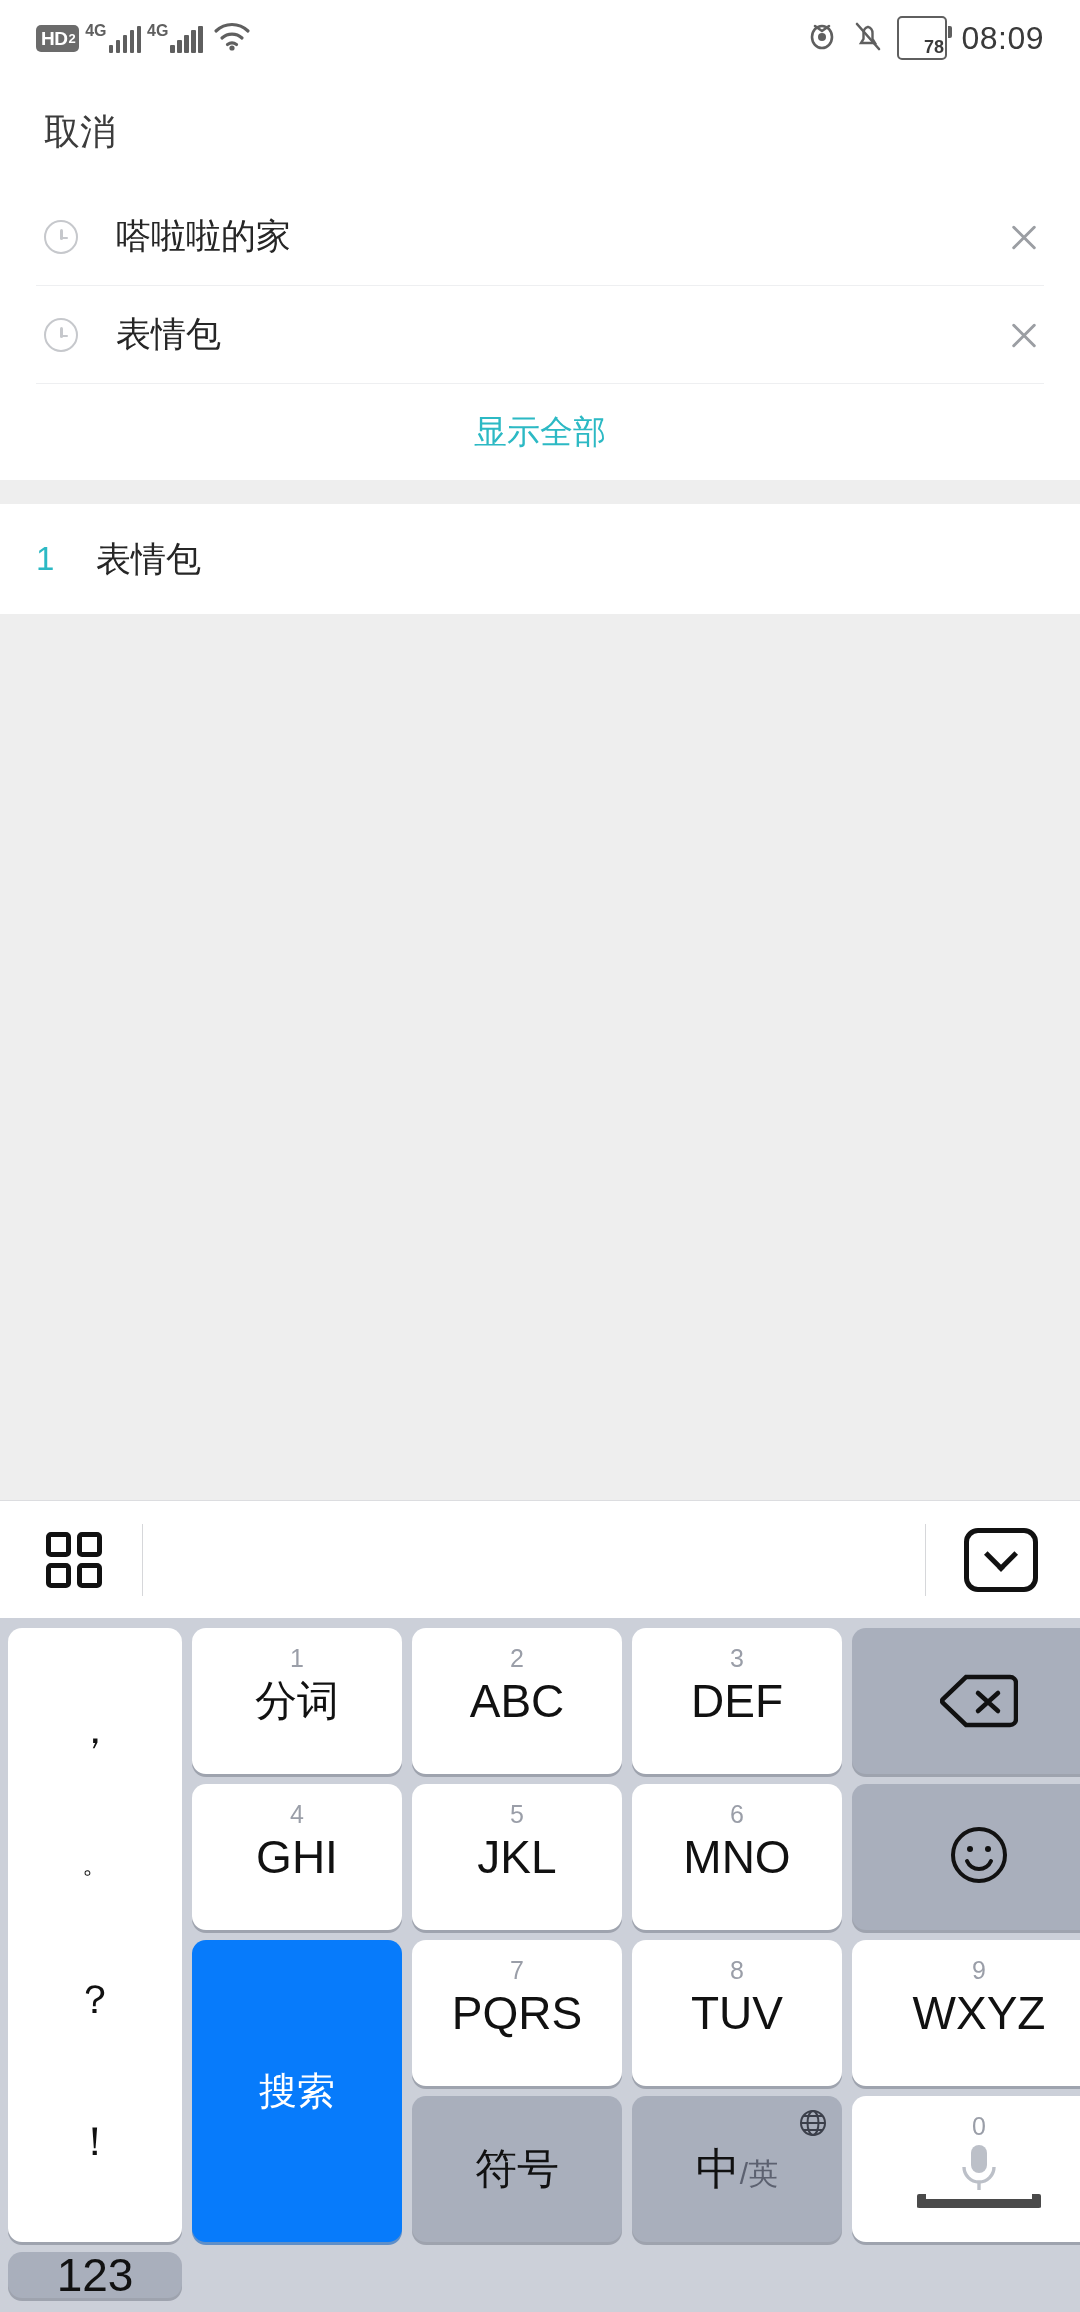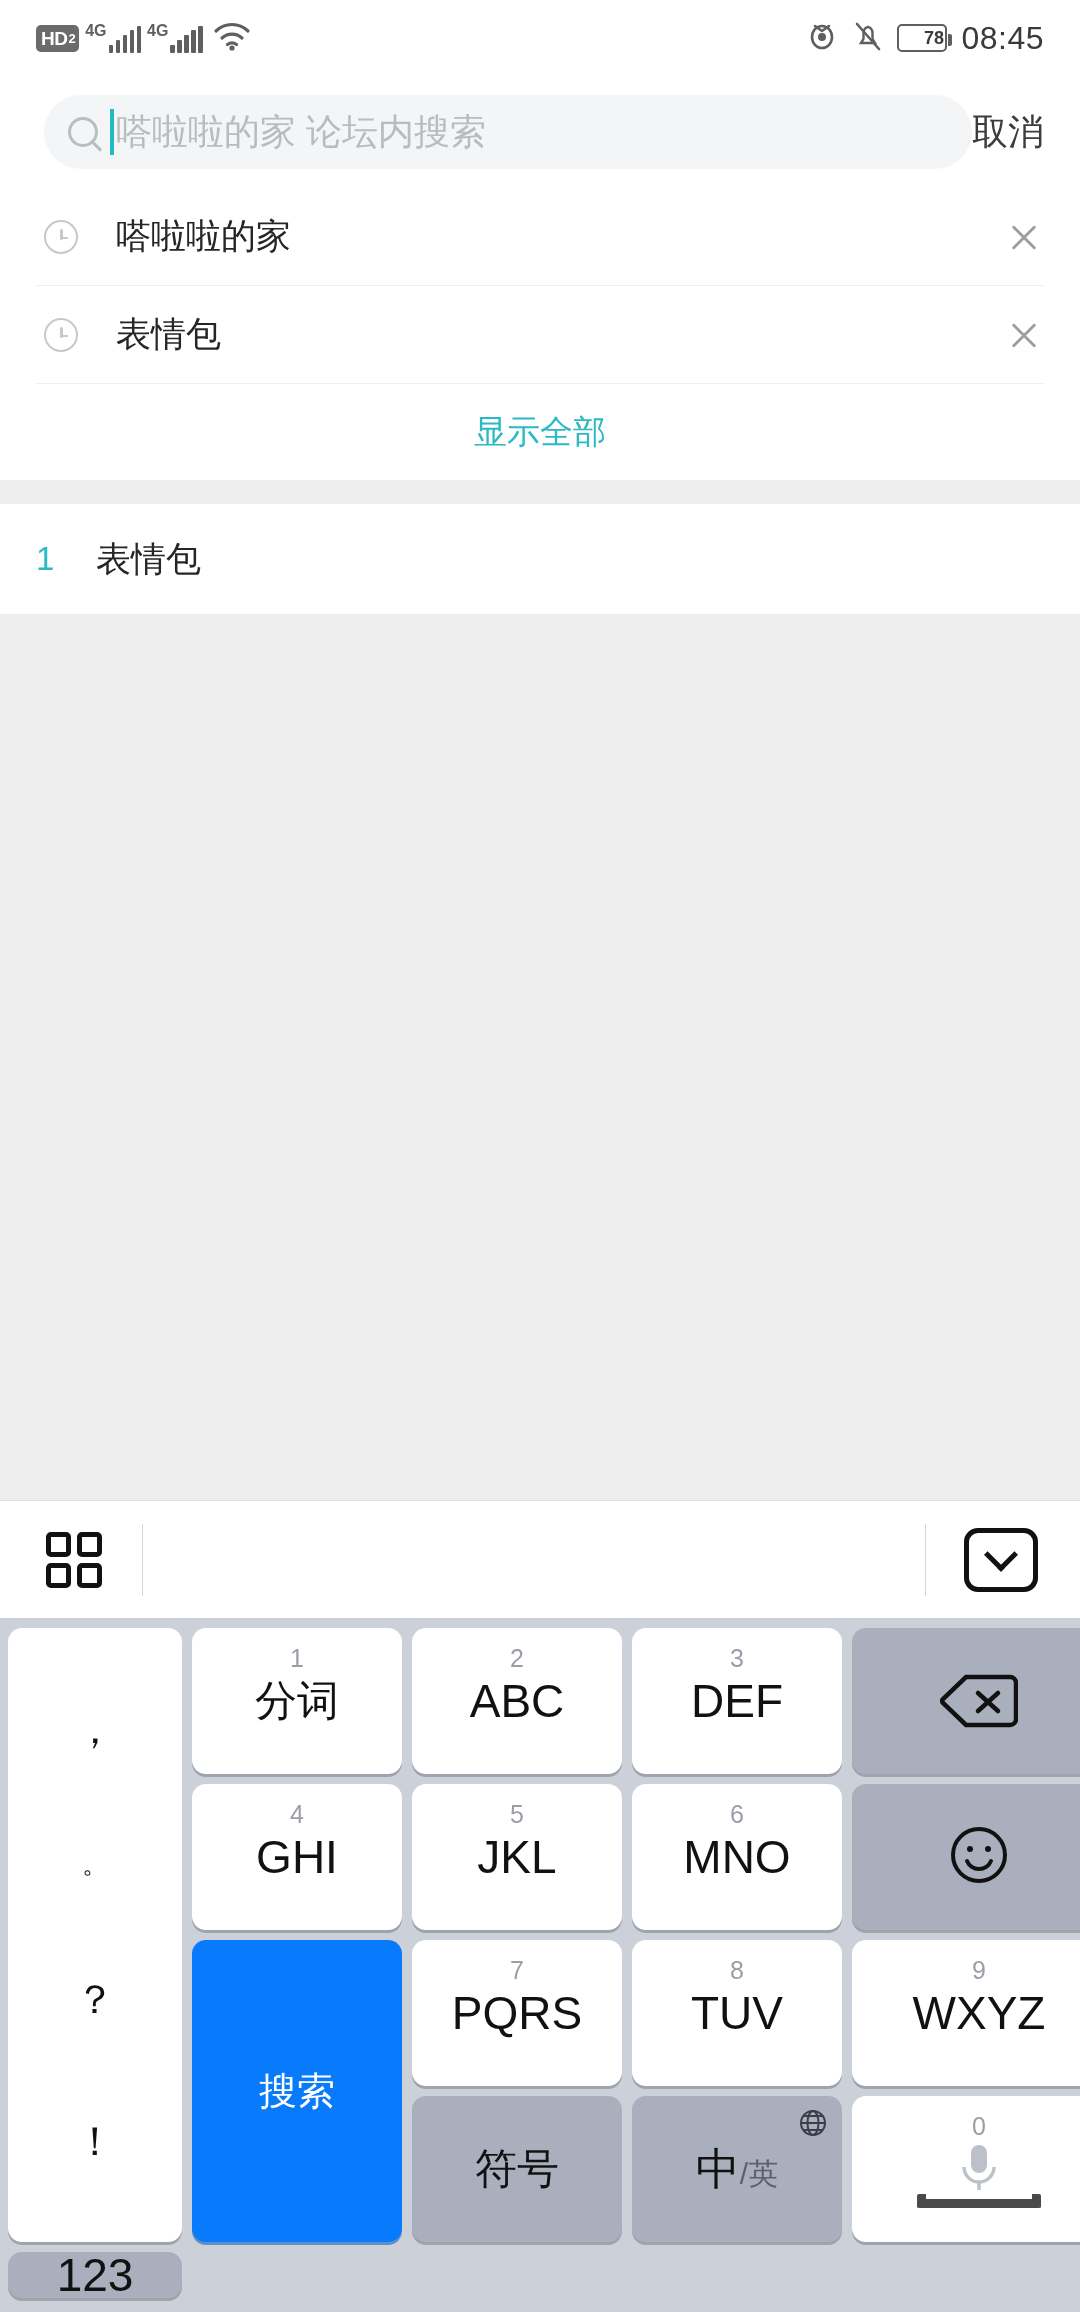--- a/index.html
+++ b/index.html
@@ -35,22 +35,22 @@
   .hd-sub { font-size: 13px; margin-left: 1px; }
   .sim { display: flex; align-items: flex-end; gap: 2px; }
   .sim .g4 { font-size: 16px; color: #5f5f5f; line-height: 1; margin-bottom: 14px; font-weight: 600;}
   .bars { display: flex; align-items: flex-end; gap: 2.5px; height: 27px; }
   .bars i { width: 4.5px; background: #5f5f5f; display: block; border-radius: 1px; }
   .bars i:nth-child(1){height:8px}.bars i:nth-child(2){height:13px}
   .bars i:nth-child(3){height:18px}.bars i:nth-child(4){height:23px}
   .bars i:nth-child(5){height:27px}
   .sb-time { font-size: 32px; color: #3a3a3a; letter-spacing: 0.5px; }
   .battery {
-    width: 50px; height: 28px; border: 2.5px solid #5f5f5f; border-radius: 5px;
-    position: relative; display: flex; align-items: center; justify-content: center; padding-left: 23px;
+    width: 50px; height: 44px; border: 2.5px solid #5f5f5f; border-radius: 5px;
+    position: relative; display: flex; align-items: flex-end; justify-content: center; padding-left: 23px;
   }
   .battery:after {
     content:""; position:absolute; right:-7px; top:8px;
     width:4px; height:12px; background:#5f5f5f; border-radius:0 2px 2px 0;
   }
   .battery span { font-size: 18px; color: #3a3a3a; font-weight: 600; }
 
   
   .searchbar {
     height: 112px; display: flex; align-items: center;
@@ -237,30 +237,25 @@
       </span>
       <span>
         <svg width="30" height="32" viewBox="0 0 30 32">
             <path d="M8 23 h14 l-2.5-4 v-6 a6.5 6.5 0 0 0-4.5-6.2 a6.5 6.5 0 0 0-4.5 6.2 v6 z" fill="none" stroke="#5f5f5f" stroke-width="2.4"></path>
             <path d="M4 4 L26 29" stroke="#5f5f5f" stroke-width="2.6" stroke-linecap="round"></path>
           </svg>
       </span>
       <span class="battery">
         <span>78</span>
       </span>
-      <span class="sb-time">08:45</span>
+      <span class="sb-time">08:09</span>
     </div>
   </div>
 
   <div class="searchbar">
-    <div class="search-field">
-      <span class="mag"></span>
-      <span class="caret"></span>
-      <span class="ph">嗒啦啦的家 论坛内搜索</span>
-    </div>
     <div class="cancel-btn">取消</div>
   </div>
 
   <div class="history">
     <div class="hrow">
       <span class="clock"></span>
       <span class="hlabel">嗒啦啦的家</span>
       <span class="xmark"></span>
     </div>
     <div class="hrow">

